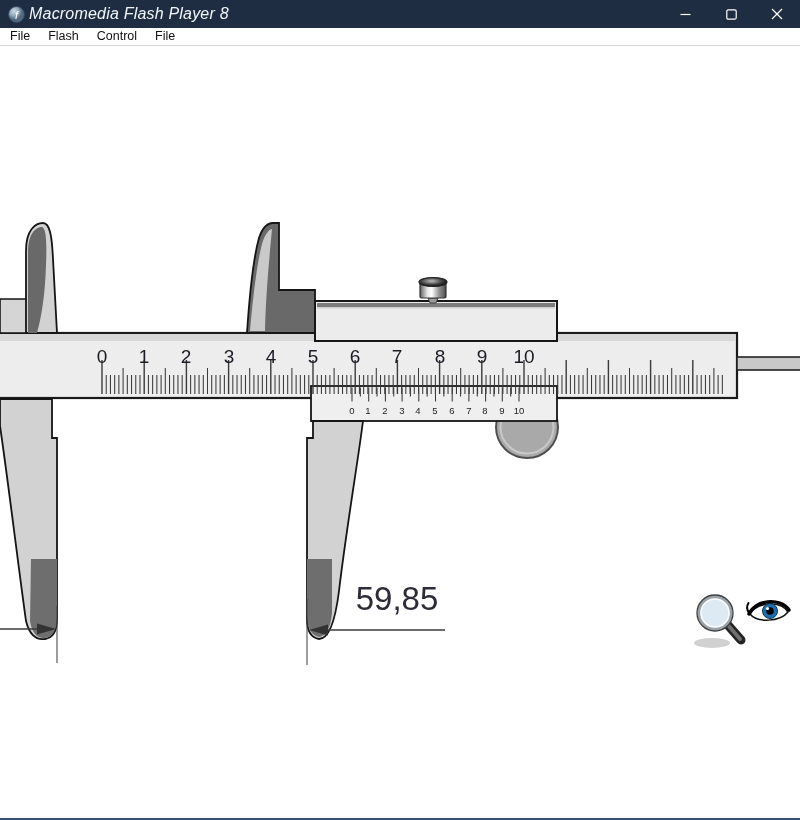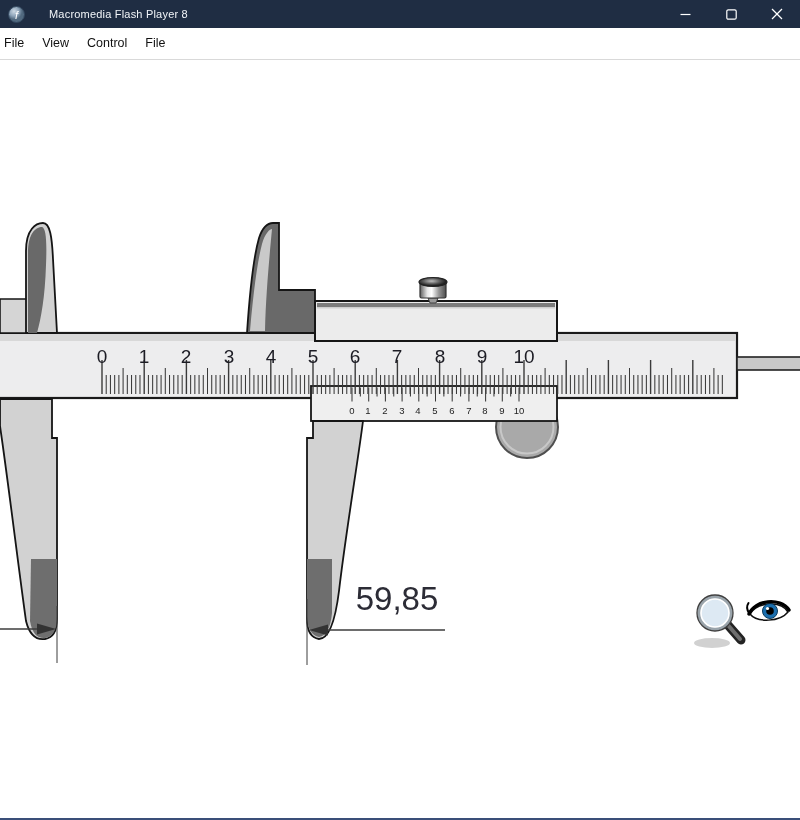--- a/index.html
+++ b/index.html
@@ -1,26 +1,26 @@
 <!DOCTYPE html>
 <html><head>
 <meta charset="utf-8">
 <style>
   html,body{margin:0;padding:0;background:#fff;}
   .window{position:relative;width:800px;height:820px;background:#fff;overflow:hidden;
           font-family:"Liberation Sans",sans-serif;}
   .titlebar{position:absolute;top:0;left:0;width:800px;height:28px;background:#1f2d43;
             display:flex;align-items:center;color:#f2f5f9;}
   .title-icon{margin-left:8px;display:flex;align-items:center;}
-  .title-text{margin-left:24px;font-size:11px;letter-spacing:.2px;}
+  .title-text{margin-left:4px;font-size:16px;letter-spacing:.2px;font-style:italic;}
   .win-controls{margin-left:auto;display:flex;height:100%;}
   .win-btn{width:46px;height:100%;display:flex;align-items:center;justify-content:center;cursor:default;}
-  .menubar{position:absolute;top:28px;left:0;width:800px;height:32px;background:#fff;
+  .menubar{position:absolute;top:28px;left:0;width:800px;height:18px;background:#fff;
            border-bottom:1px solid #d9d9d9;display:flex;align-items:center;
-           font-size:12.5px;color:#111;box-sizing:border-box;}
+           font-size:12.5px;color:#111;padding-left:6px;box-sizing:border-box;}
   .menu-item{padding:0 9px;line-height:21px;}
   .menu-item:first-child{padding-left:4px;}
   .stage{position:absolute;top:51px;left:0;}
   .bottom-edge{position:absolute;left:0;bottom:0;width:800px;height:2px;background:#3a4f79;}
   text{font-family:"Liberation Sans",sans-serif;}
 </style>
 </head>
 <body>
 
 <div class="window">
@@ -55,21 +55,21 @@
         <svg width="12" height="12" viewBox="0 0 12 12">
           <line x1="1" y1="1" x2="11" y2="11" stroke="#fff" stroke-width="1.2"></line>
           <line x1="11" y1="1" x2="1" y2="11" stroke="#fff" stroke-width="1.2"></line>
         </svg>
       </div>
     </div>
   </div>
 
   <div class="menubar">
     <span class="menu-item">File</span>
-    <span class="menu-item">View</span>
+    <span class="menu-item">Flash</span>
     <span class="menu-item">Control</span>
     <span class="menu-item">File</span>
   </div>
 
   <div class="stage">
   <svg width="800" height="769" viewBox="0 0 800 769">
     <defs>
       <linearGradient id="screwGrad" x1="0" y1="0" x2="1" y2="0">
         <stop offset="0%" stop-color="#5e5e5e"></stop>
             <stop offset="28%" stop-color="#e6e6e6"></stop>

